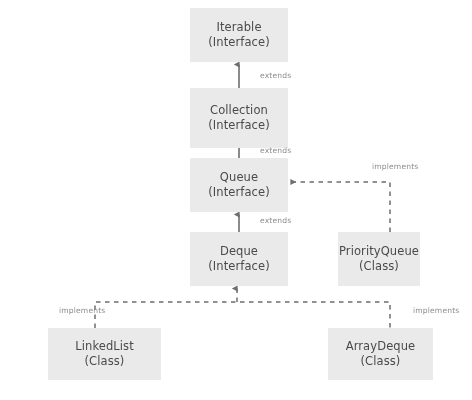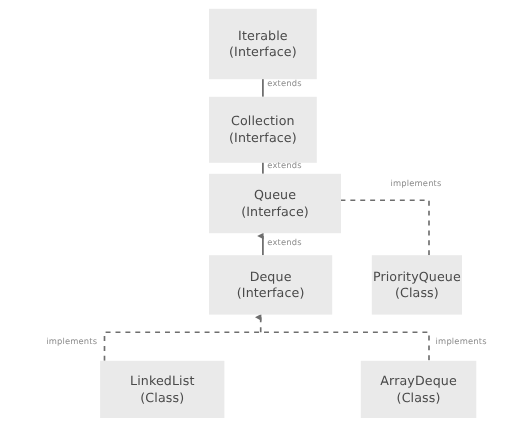--- a/index.html
+++ b/index.html
@@ -40,20 +40,21 @@
     letter-spacing: 0.1px;
   }
   .node .nm { display: block; }
   .node .st { display: block; }
   .edge-label {
     position: absolute;
     color: #8d8d8d;
     font-size: 7.6px;
     letter-spacing: 0.15px;
     white-space: nowrap;
+    margin-left: 17px;
   }
 </style>
 </head>
 <body>
 
 <div id="diagram">
 
   <svg id="edge-layer" viewBox="0 0 472 400">
     <defs>
       <marker id="arrowUp" markerWidth="7" markerHeight="7" refX="3.2" refY="5.6" orient="auto" markerUnits="userSpaceOnUse">
@@ -79,46 +80,46 @@
     <g>
       <path d="M390,232 L390,182 L291,182" fill="none" stroke="#6e6e6e" stroke-width="1.5" stroke-dasharray="4.5,4.5" marker-end="url(#arrowLeft)"></path>
     </g>
 
     <g>
       <path d="M95,328 L95,302 L390,302 L390,328" fill="none" stroke="#6e6e6e" stroke-width="1.5" stroke-dasharray="4.5,4.5"></path>
       <line x1="237" y1="302" x2="237" y2="288.5" stroke="#6e6e6e" stroke-width="1.5" stroke-dasharray="4.5,4.5" marker-end="url(#arrowUp)"></line>
     </g>
   </svg>
 
-  <div class="node" style="left:190px; top:8px; width:98px; height:64px;">
+  <div class="node" style="left:190px; top:8px; width:98px; height:54px;">
     <span class="nm">Iterable</span>
     <span class="st">(Interface)</span>
   </div>
 
   <div class="node" style="left:190px; top:88px; width:98px; height:60px;">
     <span class="nm">Collection</span>
     <span class="st">(Interface)</span>
   </div>
 
-  <div class="node" style="left:190px; top:158px; width:120px; height:54px;">
+  <div class="node" style="left:190px; top:158px; width:98px; height:54px;">
     <span class="nm">Queue</span>
     <span class="st">(Interface)</span>
   </div>
 
-  <div class="node" style="left:190px; top:232px; width:112px; height:54px;">
+  <div class="node" style="left:190px; top:232px; width:98px; height:54px;">
     <span class="nm">Deque</span>
     <span class="st">(Interface)</span>
   </div>
 
   <div class="node" style="left:338px; top:232px; width:82px; height:54px;">
     <span class="nm">PriorityQueue</span>
     <span class="st">(Class)</span>
   </div>
 
-  <div class="node" style="left:48px; top:328px; width:113px; height:52px;margin-left:43px;">
+  <div class="node" style="left:48px; top:328px; width:113px; height:52px;">
     <span class="nm">LinkedList</span>
     <span class="st">(Class)</span>
   </div>
 
   <div class="node" style="left:328px; top:328px; width:105px; height:52px;">
     <span class="nm">ArrayDeque</span>
     <span class="st">(Class)</span>
   </div>
 
   <div class="edge-label" style="left:243px; top:71px;">extends</div>

